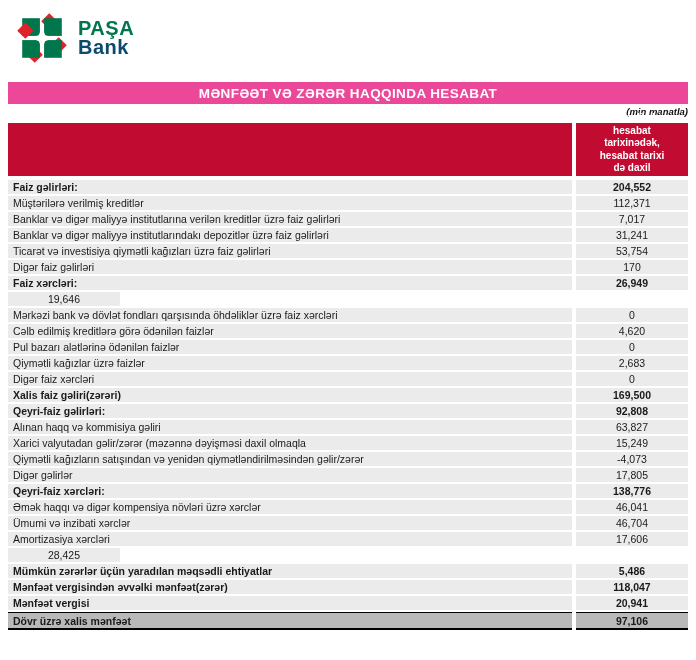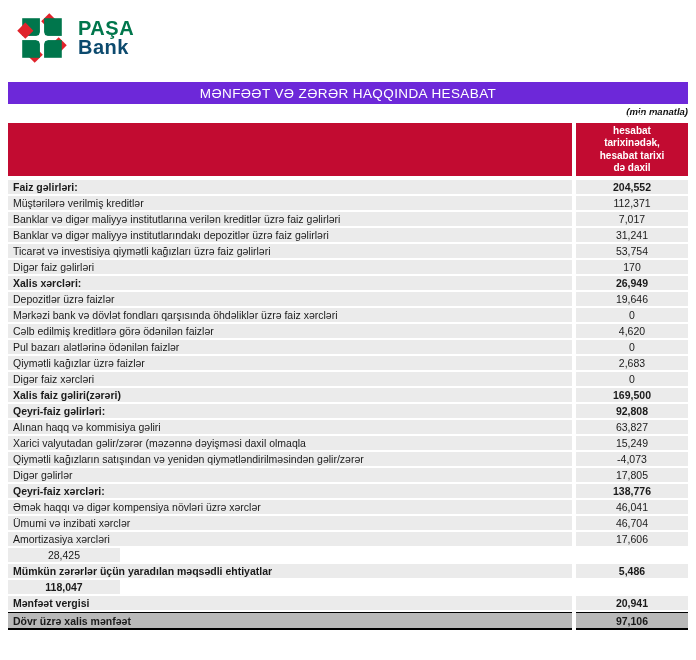--- a/index.html
+++ b/index.html
@@ -8,21 +8,21 @@
 
   
   .logo { position:absolute; top:13px; left:17px; display:flex; align-items:center; }
   .emblem { width:50px; height:50px; }
   .logo-text { margin-left:11px; font-weight:bold; font-size:20px; line-height:19px; letter-spacing:0.5px; }
   .logo-line1 { color:#00764c; }
   .logo-line2 { color:#0c4a6e; }
 
   
   .title-bar { position:absolute; left:8px; top:82px; width:680px; height:22px;
-    background:#6d28d9; color:#ffffff; font-weight:normal; font-size:13.5px;
+    background:#ec4899; color:#ffffff; font-weight:bold; font-size:13.5px;
     display:flex; align-items:center; justify-content:center; letter-spacing:0.4px; }
 
   
   .unit-note { position:absolute; top:106px; right:8px; width:200px; text-align:right;
     font-size:9.5px; font-style:italic; font-weight:bold; color:#111111; }
 
   
   .fin-table { position:absolute; left:8px; top:123px; width:680px; }
   .thead { display:flex; gap:4px; height:53px; margin-bottom:4px; }
   .th-label { flex:1; background:#c20b31; }
@@ -96,26 +96,25 @@
     <div class="cell label">Ticarət və investisiya qiymətli kağızları üzrə faiz gəlirləri</div>
     <div class="cell value">53,754</div>
   </div>
 
   <div class="row">
     <div class="cell label">Digər faiz gəlirləri</div>
     <div class="cell value">170</div>
   </div>
 
   <div class="row bold">
-    <div class="cell label">Xalis xərcləri:</div>
+    <div class="cell label">Faiz xərcləri:</div>
     <div class="cell value">26,949</div>
   </div>
 
   <div class="row">
-    <div class="cell label">Depozitlər üzrə faizlər</div>
     <div class="cell value">19,646</div>
   </div>
 
   <div class="row">
     <div class="cell label">Mərkəzi bank və dövlət fondları qarşısında öhdəliklər üzrə faiz xərcləri</div>
     <div class="cell value">0</div>
   </div>
 
   <div class="row">
     <div class="cell label">Cəlb edilmiş kreditlərə görə ödənilən faizlər</div>
@@ -191,20 +190,21 @@
     <div class="cell value">28,425</div>
   </div>
 
 
   <div class="row bold">
     <div class="cell label">Mümkün zərərlər üçün yaradılan məqsədli ehtiyatlar</div>
     <div class="cell value">5,486</div>
   </div>
 
   <div class="row bold">
+    <div class="cell label">Mənfəət vergisindən əvvəlki mənfəət(zərər)</div>
     <div class="cell value">118,047</div>
   </div>
 
   <div class="row bold">
     <div class="cell label">Mənfəət vergisi</div>
     <div class="cell value">20,941</div>
   </div>
 
   <div class="row bold final">
     <div class="cell label">Dövr üzrə xalis mənfəət</div>

